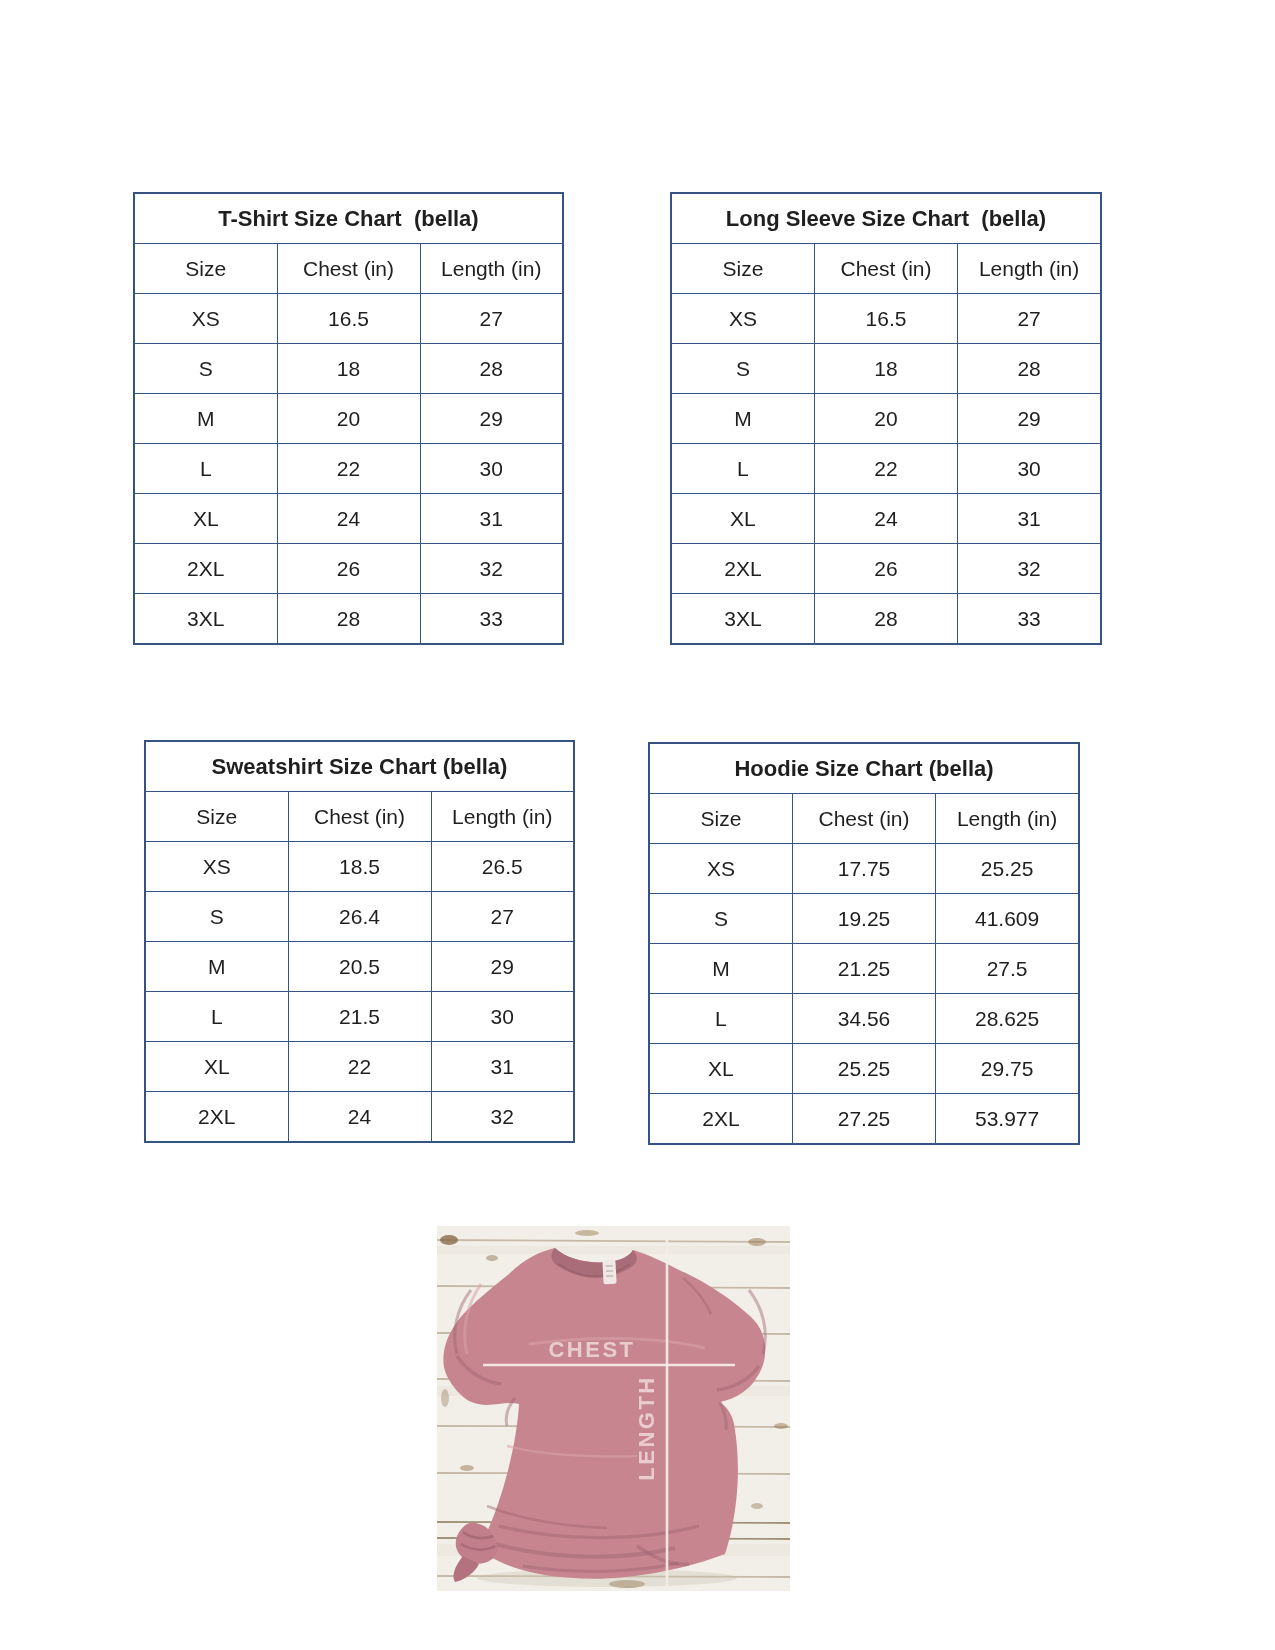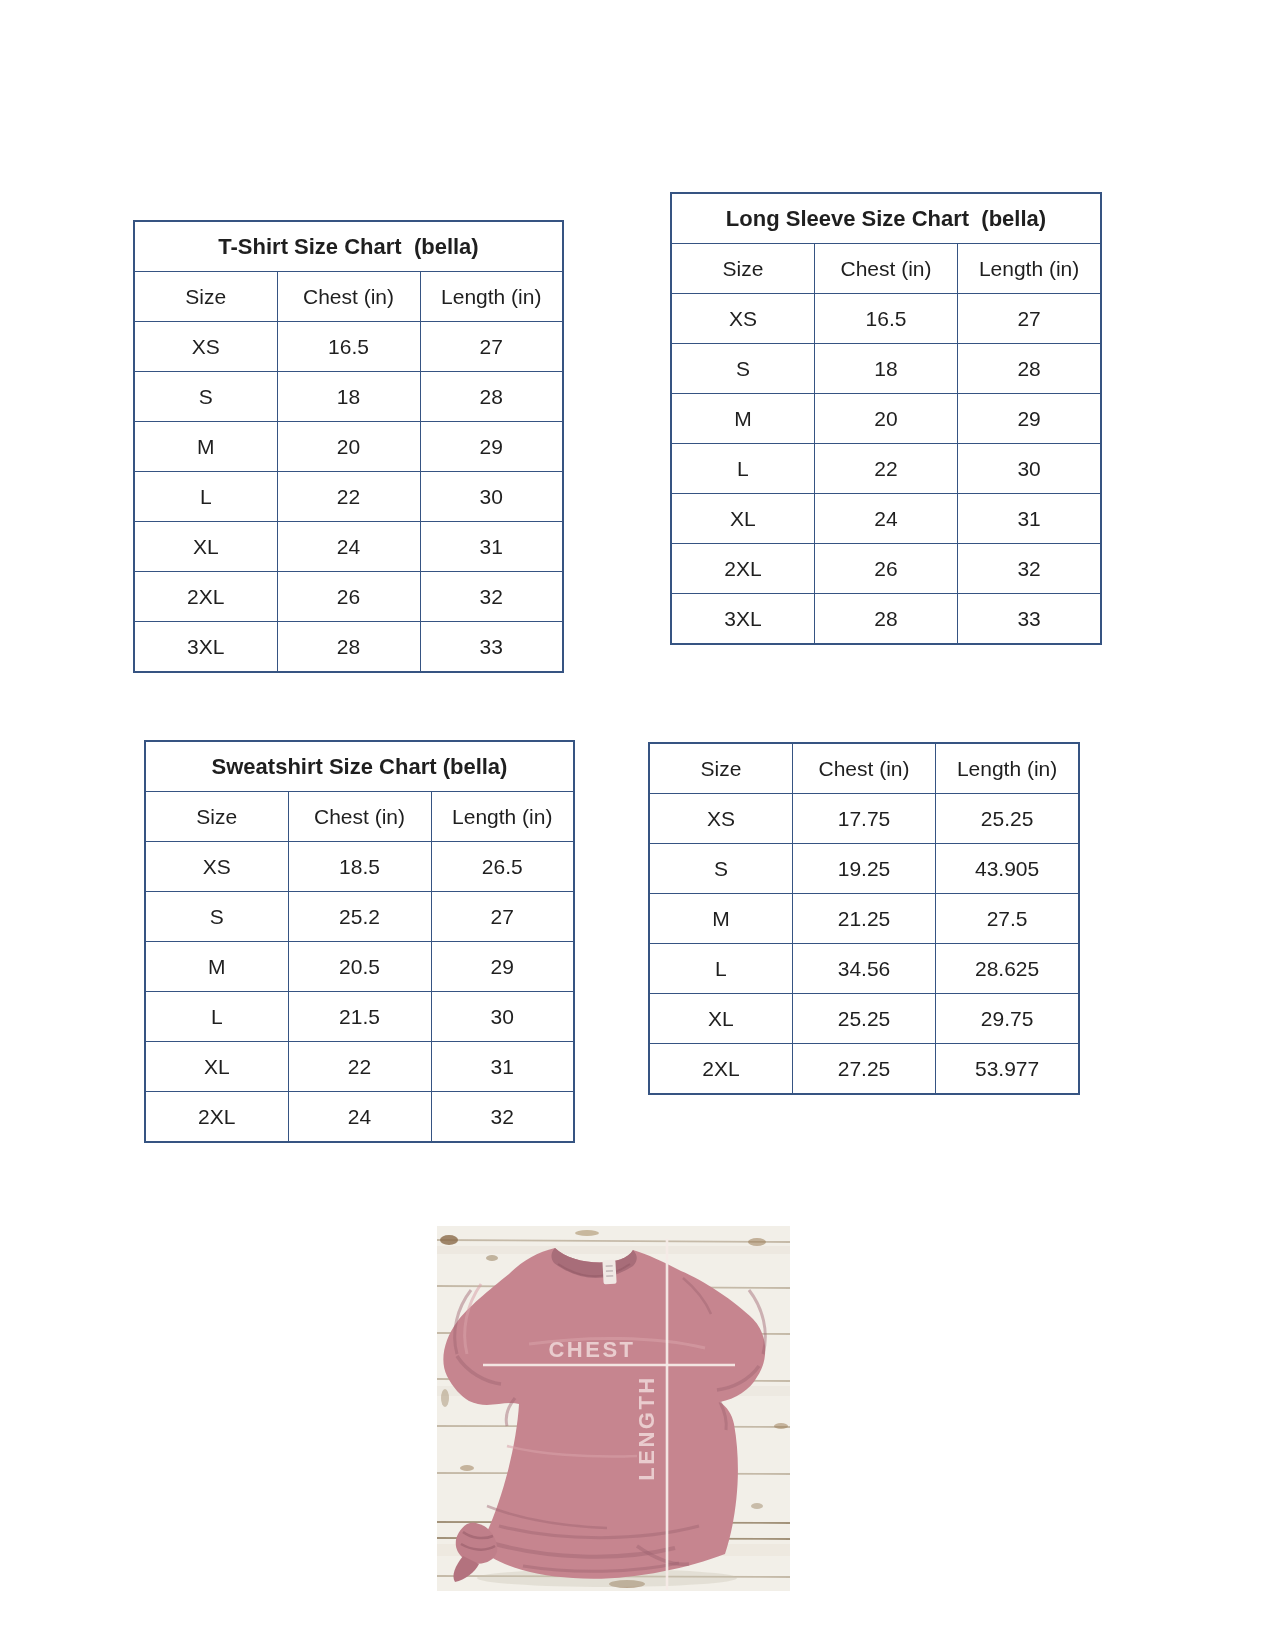--- a/index.html
+++ b/index.html
@@ -36,21 +36,21 @@
   }
   .plank{stroke:#b3a48e;stroke-width:1.8;opacity:.7;}
   .wrinkle{stroke:#9e6370;stroke-opacity:.45;fill:none;}
   .hilite{stroke:#d9a3aa;stroke-opacity:.55;fill:none;}
 </style>
 </head>
 <body>
 
 <div class="canvas">
 
-  <div class="size-table" style="left:133px;top:192px;width:431px;margin-top:28px;">
+  <div class="size-table" style="left:133px;top:192px;width:431px;">
     <table>
         <tbody>
       <tr>
         <td colspan="3" class="title">T-Shirt Size Chart  (bella)</td>
       </tr>
       <tr>
         <td>Size</td>
         <td>Chest (in)</td>
         <td>Length (in)</td>
       </tr>
@@ -154,21 +154,21 @@
         <td>Chest (in)</td>
         <td>Length (in)</td>
       </tr>
       <tr>
         <td>XS</td>
         <td>18.5</td>
         <td>26.5</td>
       </tr>
       <tr>
         <td>S</td>
-        <td>25.2</td>
+        <td>26.4</td>
         <td>27</td>
       </tr>
       <tr>
         <td>M</td>
         <td>20.5</td>
         <td>29</td>
       </tr>
       <tr>
         <td>L</td>
         <td>21.5</td>
@@ -185,33 +185,36 @@
         <td>32</td>
       </tr>
     </tbody>
       </table>
   </div>
 
   <div class="size-table" style="left:648px;top:742px;width:432px;">
     <table>
         <tbody>
       <tr>
+        <td colspan="3" class="title">Hoodie Size Chart (bella)</td>
+      </tr>
+      <tr>
         <td>Size</td>
         <td>Chest (in)</td>
         <td>Length (in)</td>
       </tr>
       <tr>
         <td>XS</td>
         <td>17.75</td>
         <td>25.25</td>
       </tr>
       <tr>
         <td>S</td>
         <td>19.25</td>
-        <td>43.905</td>
+        <td>41.609</td>
       </tr>
       <tr>
         <td>M</td>
         <td>21.25</td>
         <td>27.5</td>
       </tr>
       <tr>
         <td>L</td>
         <td>34.56</td>
         <td>28.625</td>

